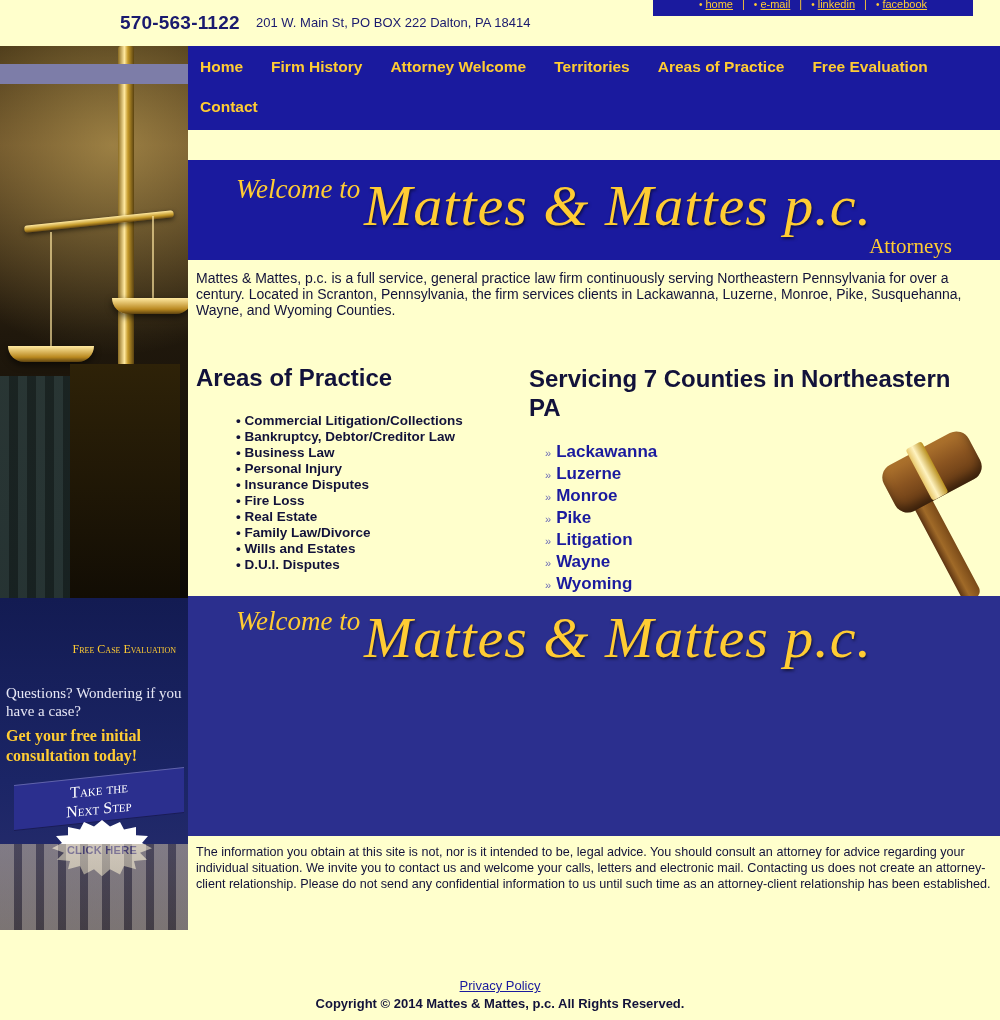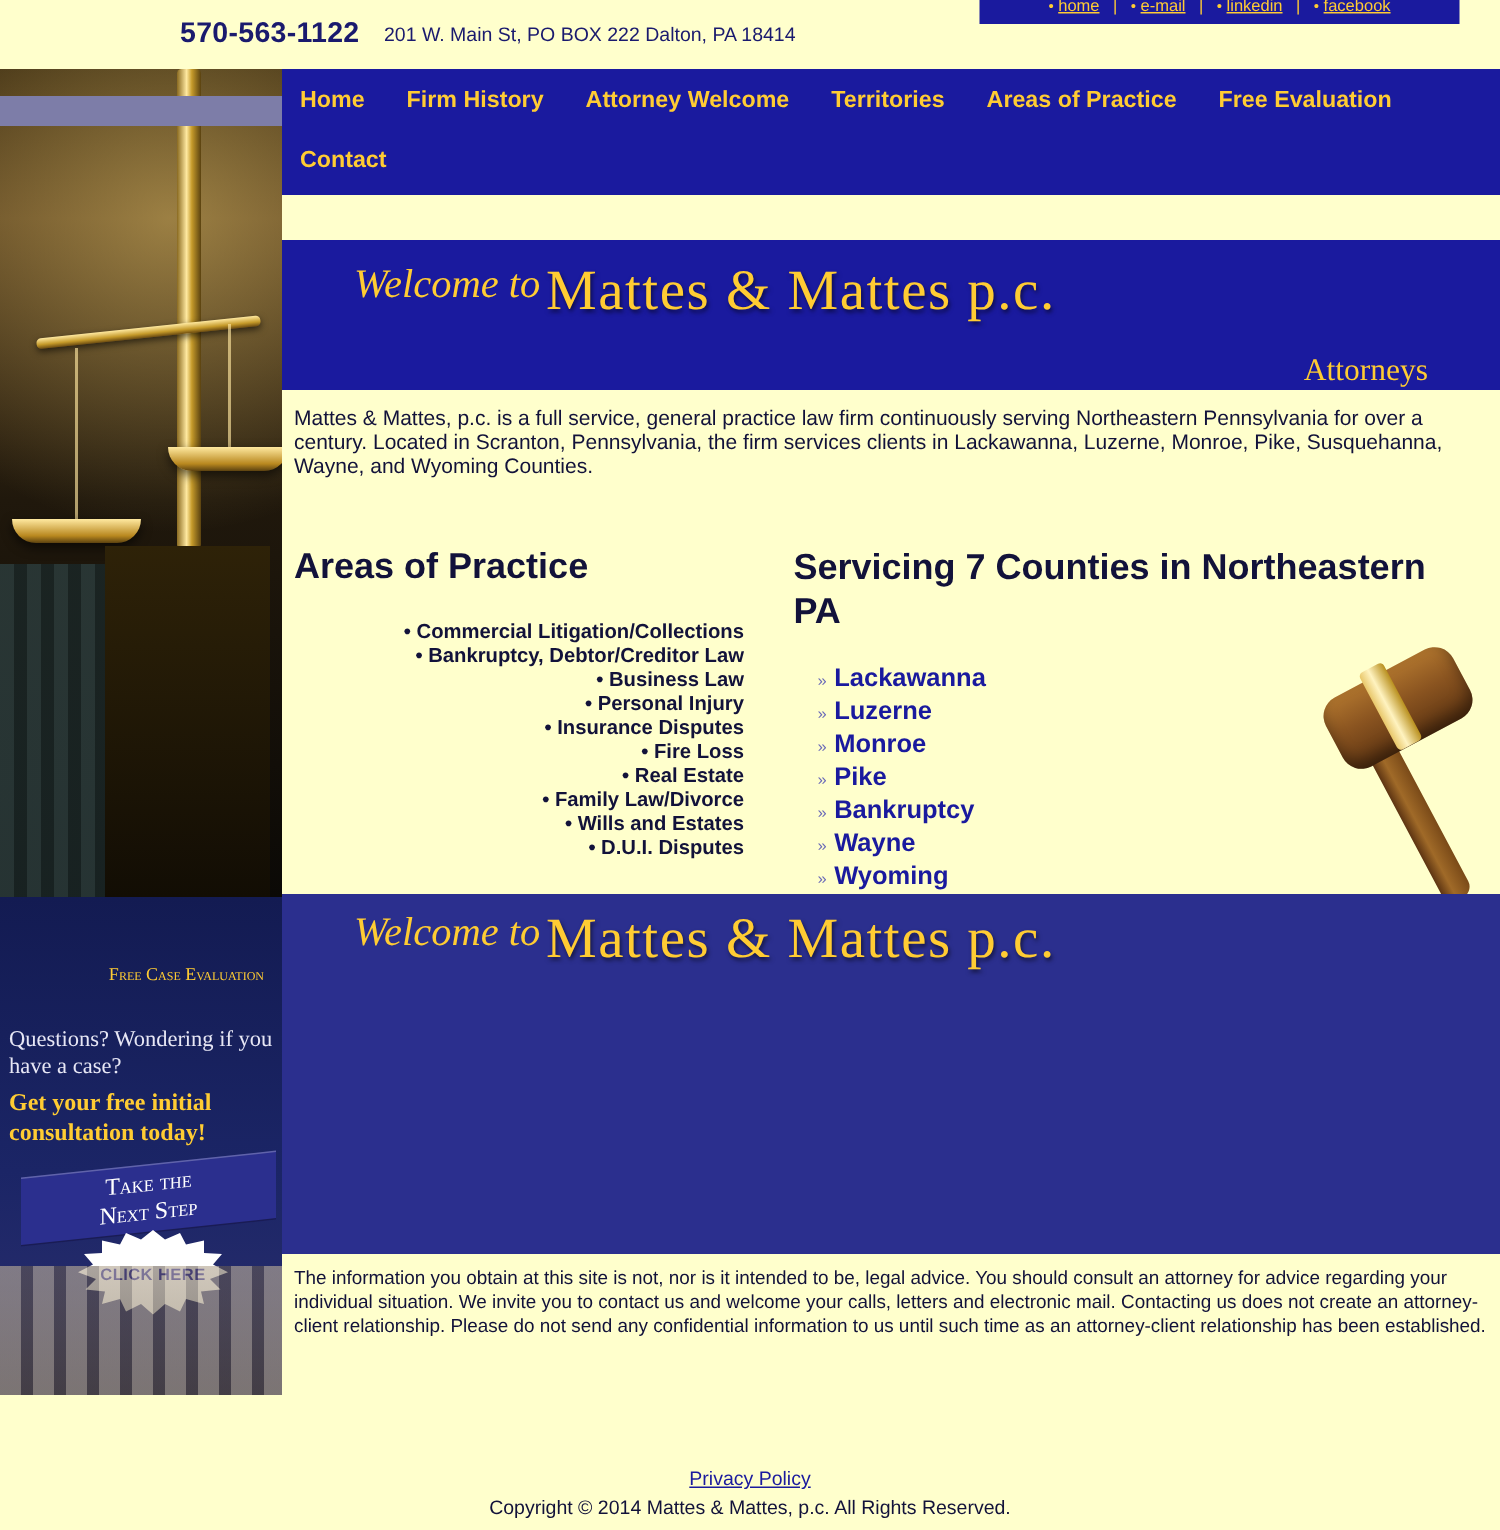--- a/index.html
+++ b/index.html
@@ -178,21 +178,21 @@
   .welcome-script {
     position: absolute; left: 48px; top: 14px;
     color: #ffcc33;
     font-family: "Liberation Serif", serif;
     font-style: italic; font-size: 27px;
   }
   .firm-script {
     position: absolute; left: 176px; top: 12px;
     color: #ffcc33;
     font-family: "Liberation Serif", serif;
-    font-size: 38px;
+    font-style: italic; font-size: 58px;
     letter-spacing: 1px;
     text-shadow: 1px 2px 3px rgba(0,0,0,.55);
     white-space: nowrap;
   }
   .attorneys-script {
     position: absolute; right: 48px; top: 74px;
     color: #ffcc33;
     font-family: "Liberation Serif", serif;
     font-size: 21px;
   }
@@ -213,21 +213,21 @@
   }
   .h2 {
     font-size: 24px; font-weight: bold; color: #12123a;
     font-family: "Liberation Sans", sans-serif;
   }
   .aop-title { position: absolute; left: 8px; top: 24px; }
   .aop-list {
     position: absolute; left: 48px; top: 73px; width: 260px;
     color: #12123a; font-size: 13.5px; font-weight: bold; line-height: 16px;
   }
-  .aop-list div { margin-bottom: 0px; text-align: right; }
+  .aop-list div { margin-bottom: 0px; }
 
   .counties-title {
     position: absolute; left: 341px; top: 24px; width: 440px;
     font-size: 24px; font-weight: bold; color: #12123a; line-height: 29px;
   }
   .counties {
     position: absolute; left: 357px; top: 102px; width: 320px;
   }
   .county-row {
     display: flex; align-items: baseline; gap: 6px; height: 22px;
@@ -284,21 +284,21 @@
     position: absolute; left: 0; top: 930px;
     width: 1000px; height: 90px;
     background: #ffffcc;
     text-align: center;
   }
   .footer a {
     display: inline-block; margin-top: 48px;
     color: #1a1a9e; font-size: 13px; text-decoration: underline;
   }
   .footer .copy {
-    margin-top: 2px; color: #12123a; font-size: 13px;
+    margin-top: 2px; color: #12123a; font-size: 13px; font-weight: bold;
   }
 </style>
 </head>
 <body>
 
 <div class="page">
 
   <div class="topbar">
     <div class="phone">570-563-1122</div>
     <div class="address">201 W. Main St, PO BOX 222 Dalton, PA 18414</div>
@@ -404,21 +404,21 @@
       <div class="county-row">
         <span class="arrows">»</span>
         <a href="#">Monroe</a>
       </div>
       <div class="county-row">
         <span class="arrows">»</span>
         <a href="#">Pike</a>
       </div>
       <div class="county-row">
         <span class="arrows">»</span>
-        <a href="#">Bankruptcy</a>
+        <a href="#">Litigation</a>
       </div>
       <div class="county-row">
         <span class="arrows">»</span>
         <a href="#">Wayne</a>
       </div>
       <div class="county-row">
         <span class="arrows">»</span>
         <a href="#">Wyoming</a>
       </div>
     </div>

